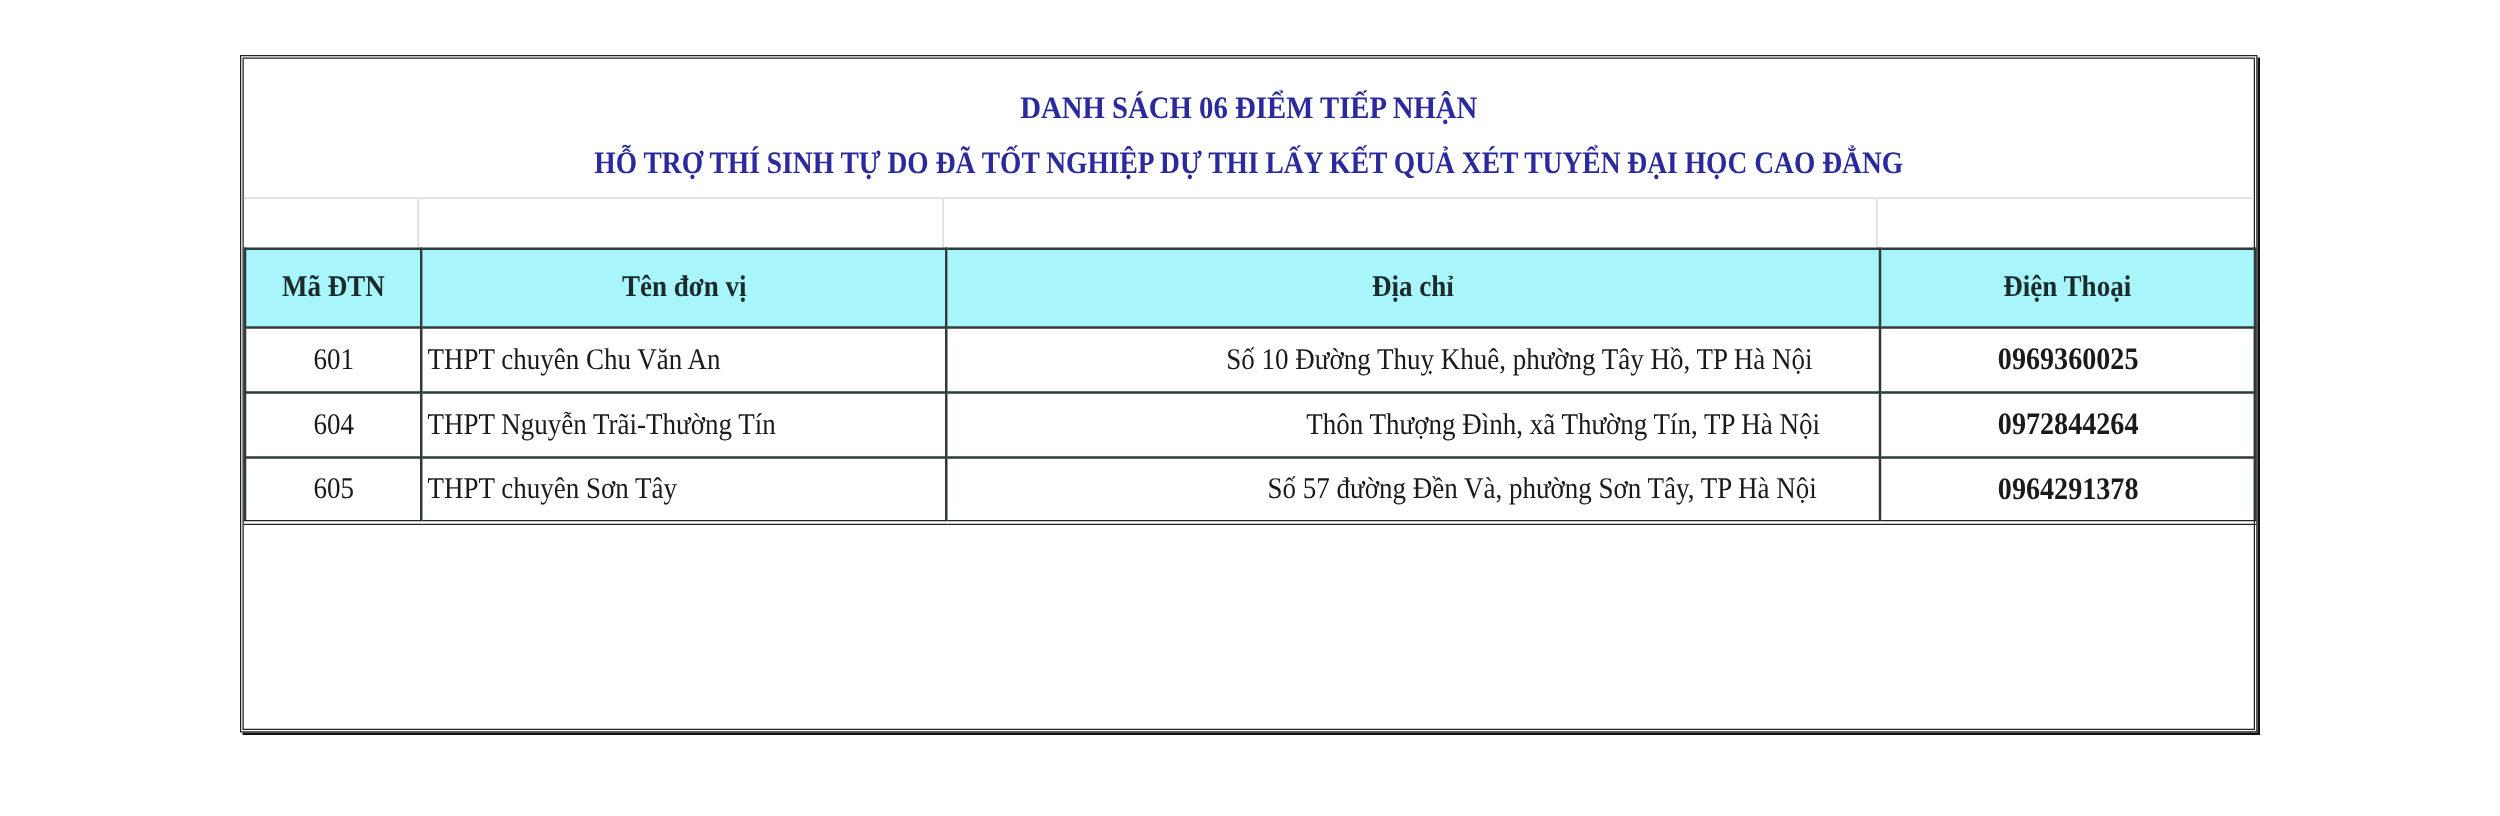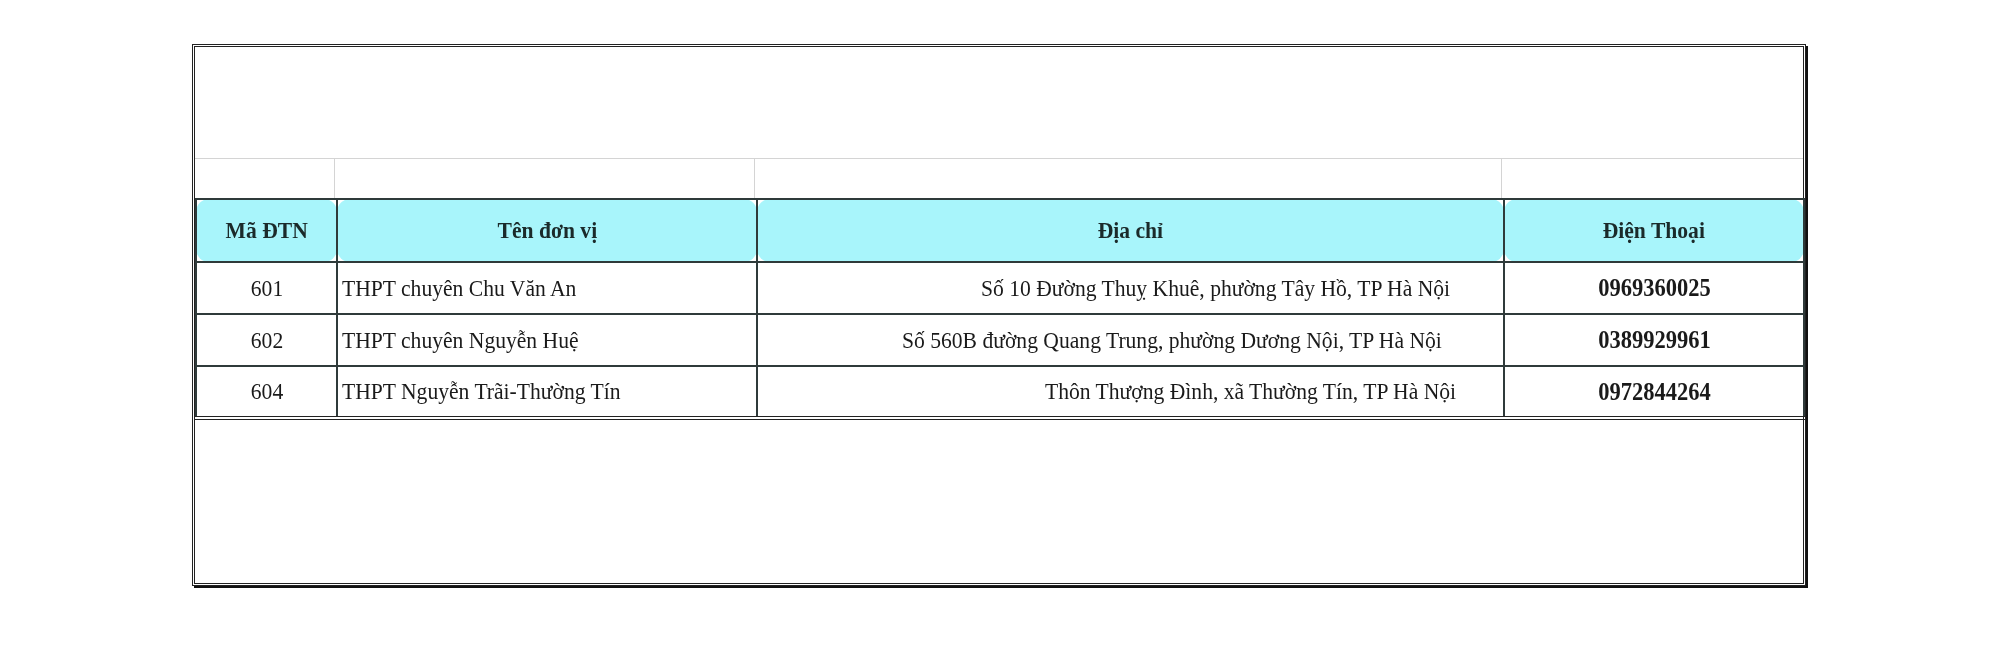--- a/index.html
+++ b/index.html
@@ -84,21 +84,20 @@
       white-space: nowrap;
       overflow: hidden;
     }
     table.data-table thead th {
       background: #a8f5fb;
       height: 63px;
       font-weight: bold;
       text-align: center;
       color: #1b2a2a;
       font-size: 24px;
-      border-radius: 13px;
     }
     table.data-table tbody td {
       height: 52px;
       font-weight: normal;
     }
     td.col-code { text-align: center; border-radius: 17px; }
     td.col-name { text-align: left; padding-left: 4px; margin-left: 45px; }
     td.col-addr { text-align: right; padding-left: 4px; }
     td.col-phone {
       text-align: center;
@@ -128,20 +127,24 @@
     }
     table.data-table tbody tr:last-child td {
       border-bottom: 4px double #222222;
     }
   </style>
 </head>
 <body>
 
 <div class="sheet-frame">
 
+  <div class="title-block">
+    <div class="title-line1">DANH SÁCH 06 ĐIỂM TIẾP NHẬN</div>
+    <div class="title-line2">HỖ TRỢ THÍ SINH TỰ DO ĐÃ TỐT NGHIỆP DỰ THI LẤY KẾT QUẢ  XÉT TUYỂN ĐẠI HỌC CAO ĐẲNG</div>
+  </div>
 
   <div class="spacer-row">
     <div class="gridline" style="left:139px"></div>
     <div class="gridline" style="left:559px"></div>
     <div class="gridline" style="left:1306px"></div>
   </div>
 
   <table class="data-table">
     <colgroup>
       <col style="width:141px">
@@ -158,26 +161,26 @@
       </tr>
     </thead>
     <tbody>
       <tr>
         <td class="col-code"><span class="cond-center">601</span></td>
         <td class="col-name"><span class="cond-text">THPT chuyên Chu Văn An</span></td>
         <td class="col-addr"><span class="cond-text">Số 10 Đường Thuỵ Khuê, phường Tây Hồ, TP Hà Nội</span></td>
         <td class="col-phone"><span class="flag"></span><span class="cond-center">0969360025</span></td>
       </tr>
       <tr>
-        <td class="col-code"><span class="cond-center">602</span></td>
-        <td class="col-name"><span class="cond-text">THPT chuyên Nguyễn Huệ</span></td>
-        <td class="col-addr"><span class="cond-text">Số 560B đường Quang Trung, phường Dương Nội, TP Hà Nội</span></td>
-        <td class="col-phone"><span class="flag"></span><span class="cond-center">0389929961</span></td>
-      </tr>
-      <tr>
         <td class="col-code"><span class="cond-center">604</span></td>
         <td class="col-name"><span class="cond-text">THPT Nguyễn Trãi-Thường Tín</span></td>
         <td class="col-addr"><span class="cond-text">Thôn Thượng Đình, xã Thường Tín, TP Hà Nội</span></td>
         <td class="col-phone"><span class="flag"></span><span class="cond-center">0972844264</span></td>
+      </tr>
+      <tr>
+        <td class="col-code"><span class="cond-center">605</span></td>
+        <td class="col-name"><span class="cond-text">THPT chuyên Sơn Tây</span></td>
+        <td class="col-addr"><span class="cond-text">Số 57 đường Đền Và, phường Sơn Tây, TP Hà Nội</span></td>
+        <td class="col-phone"><span class="flag"></span><span class="cond-center">0964291378</span></td>
       </tr>
     </tbody>
   </table>
 </div>
 
 </body></html>

